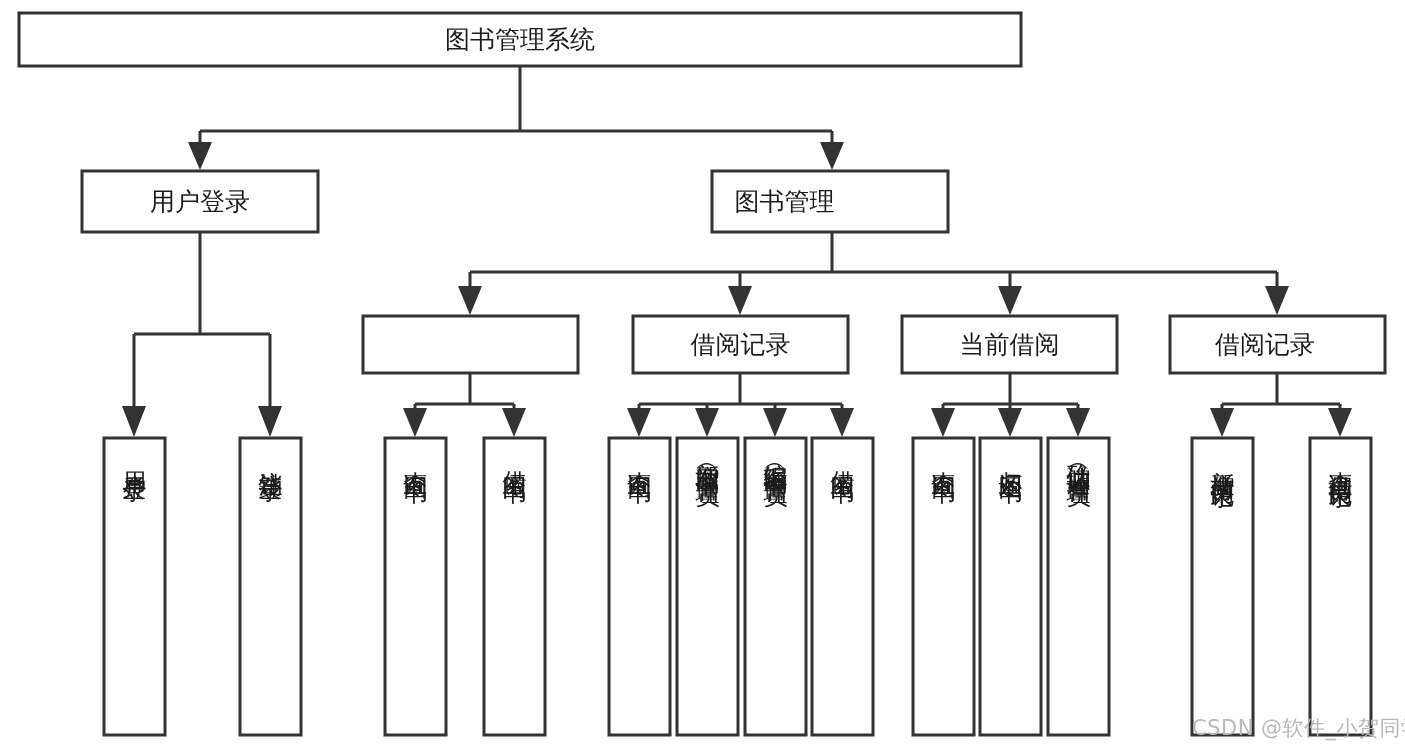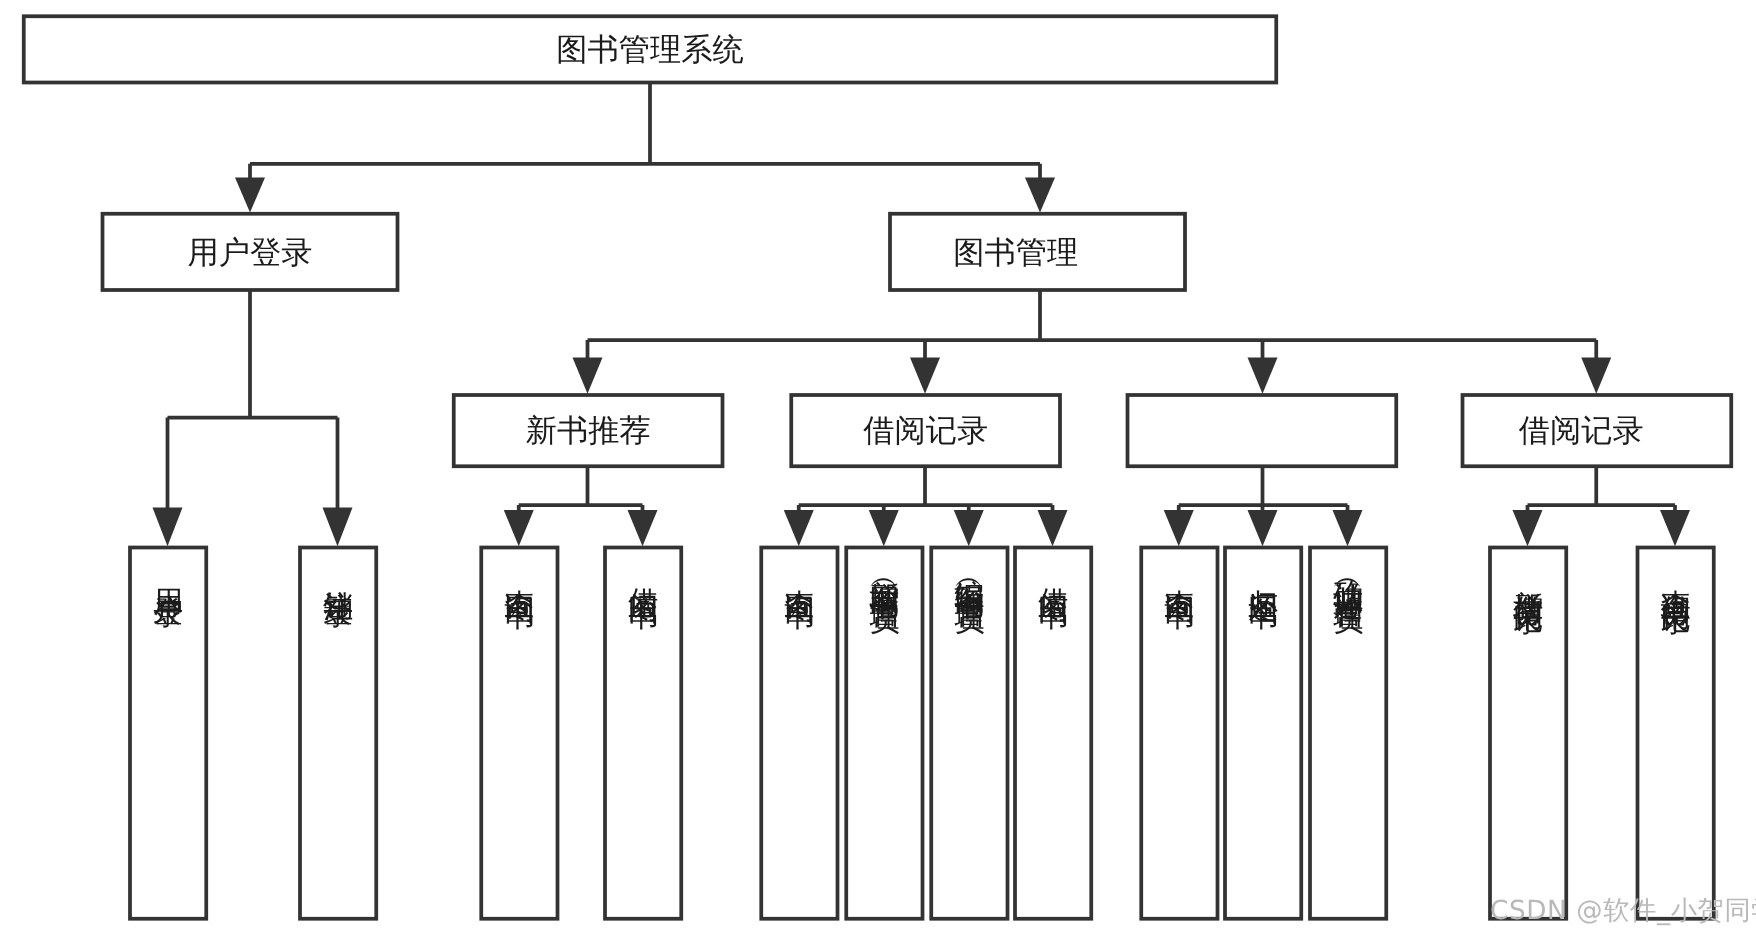--- a/index.html
+++ b/index.html
@@ -147,26 +147,26 @@
 
       <rect class="node-rect" x="1192" y="438" width="61" height="297"></rect>
       <rect class="node-rect" x="1310" y="438" width="61" height="297"></rect>
     </g>
   </svg>
 
   <div class="node-label label-h" style="left:19px; top:13px; width:1002px; height:53px;">图书管理系统</div>
 
   <div class="node-label label-h" style="left:82px; top:171px; width:236px; height:61px;">用户登录</div>
 
-  <div class="node-label label-h" style="left:712px; top:171px; width:201px; height:61px;border-radius:30px;">图书管理</div>
+  <div class="node-label label-h" style="left:684px; top:171px; width:201px; height:61px;border-radius:30px;">图书管理</div>
 
-  <div class="node-label label-h" style="left:363px; top:316px; width:215px; height:57px;">新书推荐</div>
 
   <div class="node-label label-h" style="left:633px; top:316px; width:215px; height:57px;">借阅记录</div>
 
+  <div class="node-label label-h" style="left:902px; top:316px; width:215px; height:57px;">当前借阅</div>
 
   <div class="node-label label-h" style="left:1170px; top:316px; width:190px; height:57px;">借阅记录</div>
 
   <div class="node-label label-v" style="left:104px; top:438px; width:61px; height:297px;">用户登录</div>
 
   <div class="node-label label-v" style="left:240px; top:438px; width:61px; height:297px;">注销登录</div>
 
   <div class="node-label label-v" style="left:385px; top:438px; width:61px; height:297px;">查询图书</div>
 
   <div class="node-label label-v" style="left:484px; top:438px; width:61px; height:297px;">借阅图书</div>

